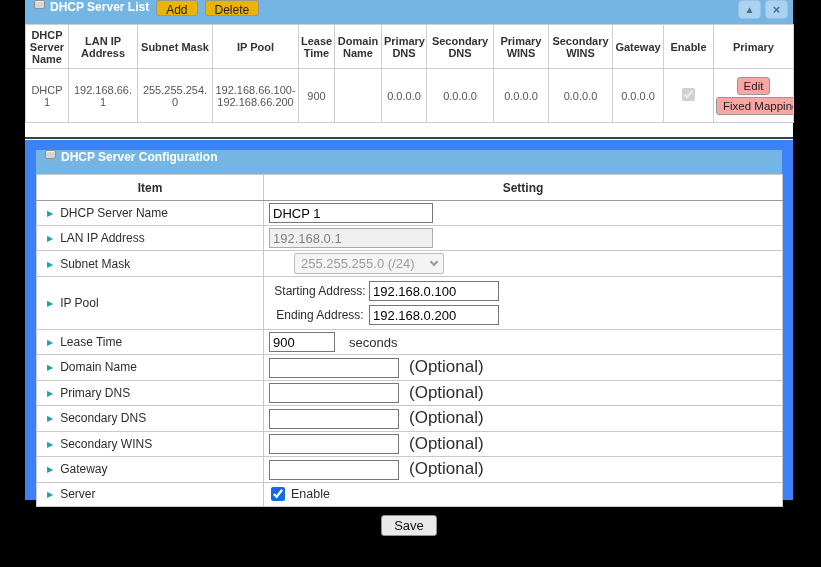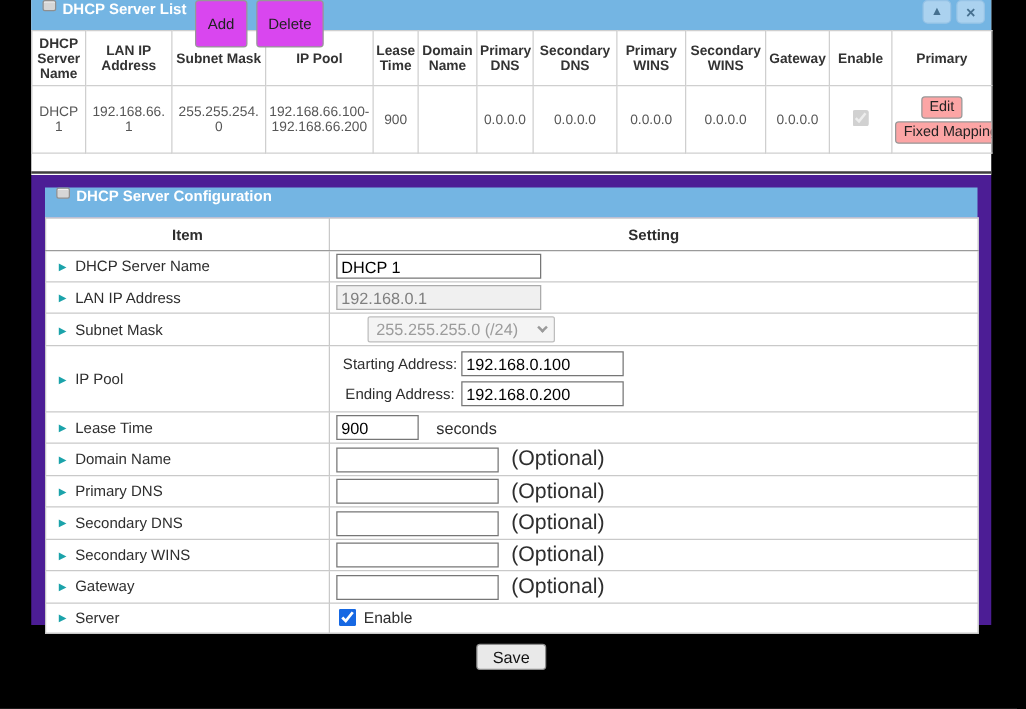--- a/index.html
+++ b/index.html
@@ -6,22 +6,22 @@
   html,body { width:821px; height:567px; }
   body { background:#000; font-family:"Liberation Sans", sans-serif; overflow:hidden; }
   .stage { position:relative; width:821px; height:567px; background:#000; }
   .content { position:absolute; left:25px; top:0; width:768px; height:567px; }
 
   
   .titlebar { height:24px; background:#74b5e3; display:flex; align-items:flex-start; padding:0 5px; }
   .panel-icon { width:11px; height:9px; background:#d6d6d6; border:1px solid #8f8f8f; border-radius:2px;
                 box-shadow:inset 0 1px 0 #f2f2f2; margin:0 5px 0 4px; flex:none; }
   .bar-title { color:#fff; font-weight:bold; font-size:12px; margin-right:7px; white-space:nowrap; }
-  .gbtn { background:#d946ef; border:1px solid #979797; border-radius:3px; font-size:12px; color:#222;
-          padding:2px 9px; height:38px; line-height:14px; font-family:"Liberation Sans", sans-serif; cursor:pointer; white-space:nowrap; }
+  .gbtn { background:#eab308; border:1px solid #979797; border-radius:3px; font-size:12px; color:#222;
+          padding:2px 9px; height:16px; line-height:14px; font-family:"Liberation Sans", sans-serif; cursor:pointer; white-space:nowrap; }
   .gbtn + .gbtn { margin-left:7px; }
   .winbtns { margin-left:auto; display:flex; gap:4px; }
   .winbtn { width:23px; height:19px; background:#abd2ef; border:1px solid #96c3e6; border-radius:4px;
             color:#46708f; font-size:10px; font-weight:bold; display:flex; align-items:center; justify-content:center;
             font-family:"Liberation Sans", sans-serif; cursor:pointer; }
   .winbtn.close { font-size:13px; }
 
   
   .list-section { background:#fff; height:140px; }
   table.list { width:768px; border-collapse:collapse; table-layout:fixed; font-size:11px; }
@@ -30,21 +30,21 @@
   table.list td { color:#565656; height:54px; word-wrap:break-word; }
   td.actions-cell { text-align:left; padding:2px 3px; }
   .row-btn { display:inline-block; background:#fca5a5; border:1px solid #979797; border-radius:3px;
              font-size:11.5px; color:#222; padding:2px 6px; margin:1px 0; font-family:"Liberation Sans", sans-serif; cursor:pointer; white-space:nowrap;text-align:right; }
   input[type="checkbox"] { width:13px; height:13px; accent-color:#1668e3; }
 
   
   .divider { height:2px; background:#3f3f3f; margin-top:14px; }
 
   
-  .config-section { background:#4c1d95; height:360px; padding:10px 11px 0 11px; }
+  .config-section { background:#3b82f6; height:360px; padding:10px 11px 0 11px; }
   table.config { width:746px; border-collapse:collapse; background:#fff; table-layout:fixed; }
   table.config th, table.config td { border:1px solid #c9c9c9; font-size:12px; color:#2e2e2e; }
   table.config th { font-weight:bold; height:26px; text-align:center; border-bottom:1px solid #9a9a9a; }
   td.item-cell { padding:3px 6px 3px 10px; height:24px; }
   td.setting-cell { padding:2px 5px; }
   .item-arrow { color:#1ba3aa; font-size:8px; margin-right:7px; vertical-align:1px; }
   .txt { font-size:13px; height:20px; border:1px solid #767676; padding:0 3px; color:#000;
          font-family:"Liberation Sans", sans-serif; background:#fff; }
   .txt.dis { background:#f0f0f0; color:#7f7f7f; border:1px solid #ababab; }
   .w-lg { width:164px; } .w-md { width:130px; } .w-sm { width:66px; }

